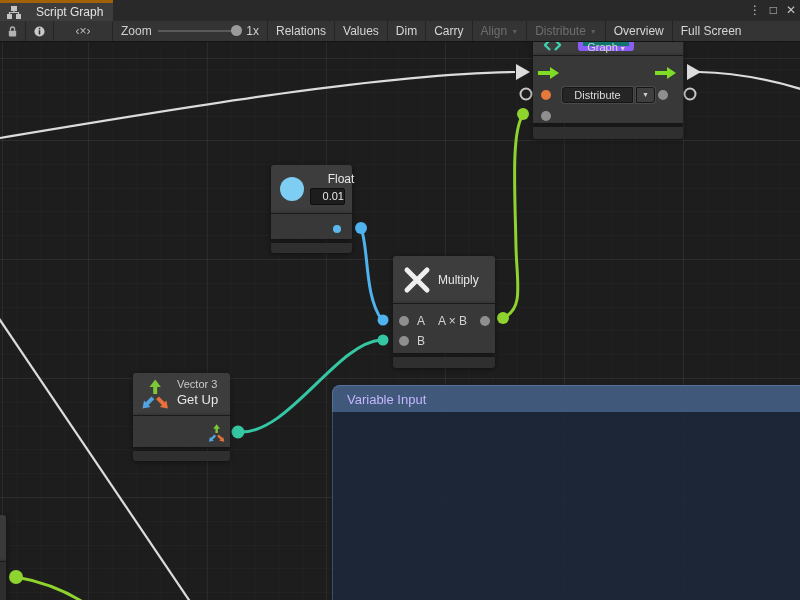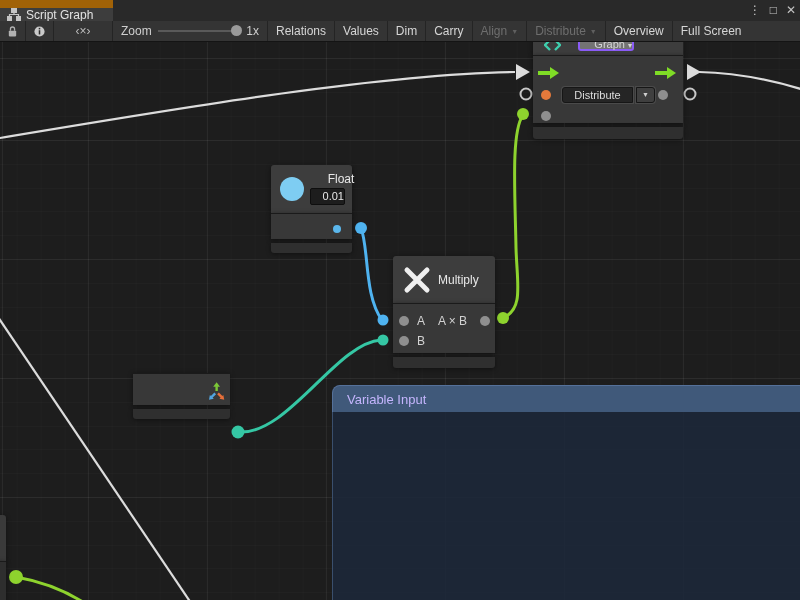--- a/index.html
+++ b/index.html
@@ -13,21 +13,21 @@
       repeating-linear-gradient(90deg, rgba(255,255,255,0.05) 0 1px, transparent 1px 119px),
       repeating-linear-gradient(0deg,  rgba(255,255,255,0.05) 0 1px, transparent 1px 119px),
       repeating-linear-gradient(90deg, rgba(255,255,255,0.016) 0 1px, transparent 1px 23.8px),
       repeating-linear-gradient(0deg,  rgba(255,255,255,0.016) 0 1px, transparent 1px 23.8px);
     background-position: 88px 17px, 88px 17px, 16.6px 17px, 16.6px 17px;
   }
 
   
   #tabrow { position:absolute; left:0; top:0; width:800px; height:21px; background:#292929; z-index:30; }
   #tab { position:absolute; left:0; top:0; width:113px; height:21px; background:#3d3d3d;
-         border-top:8px solid #a16207; display:flex; align-items:center; padding-left:7px; gap:5px; }
+         border-top:3px solid #a16207; display:flex; align-items:center; padding-left:7px; gap:15px; }
   #tab span { font-size:12px; color:#e2e2e2; white-space:nowrap; }
   #winctl { position:absolute; right:4px; top:0; height:21px; display:flex; align-items:center; gap:9px; }
   #winctl span { color:#c4c4c4; font-size:12px; line-height:21px; cursor:default; }
 
   
   #toolbar { position:absolute; left:0; top:21px; width:800px; height:21px; background:#343434;
              border-bottom:1px solid #141414; z-index:30; display:flex; align-items:stretch; }
   .tseg { display:flex; align-items:center; justify-content:center; border-right:1px solid #242424;
           color:#d6d6d6; font-size:12px; white-space:nowrap; padding:0 8px; }
   .tbtn { cursor:default; }
@@ -54,22 +54,22 @@
 
   .valuebox { position:absolute; background:#1d1d1d; border:1px solid #0e0e0e; border-radius:2px;
               color:#e8e8e8; font-size:11px; text-align:right; line-height:15px; }
 
   .ddfield { position:absolute; background:#252525; border:1px solid #161616; border-radius:3px 0 0 3px;
              color:#dcdcdc; font-size:11px; text-align:center; line-height:14px;
              box-shadow:0 0 0 1px #4a4a4a; }
   .ddbtn   { position:absolute; background:#3f3f3f; border:1px solid #161616; border-radius:0 3px 3px 0;
              color:#cfcfcf; font-size:7px; text-align:center; line-height:14px;
              box-shadow:0 0 0 1px #4a4a4a; }
-  .scopebtn { position:absolute; background:#737373; border:2px solid #8b5cf6; border-radius:3px;
-              color:#d6d6d6; font-size:11px; text-align:right; line-height:13px; }
+  .scopebtn { position:absolute; background:#0f766e; border:5px solid #8b5cf6; border-radius:3px;
+              color:#d6d6d6; font-size:11px; text-align:center; line-height:13px; }
 
   
   #panel { position:absolute; left:332px; top:385px; width:470px; height:215px; z-index:1; }
   #panel-header { height:27px; background:#40597a; border-radius:8px 0 0 0;
                   display:flex; align-items:center; padding-left:14px;
                   border:1px solid #55719a; border-bottom:none; }
   #panel-header span { color:#c4b5fd; font-size:13px; }
   #panel-body { height:188px; background:rgba(28,40,58,0.88); border-left:1px solid #3a4f6d; }
 
   #wires { position:absolute; left:0; top:0; width:800px; height:600px; z-index:2; }
@@ -181,20 +181,38 @@
       <span class="plabel" style="left:24px; top:10px;">A</span>
       <span class="plabel" style="left:45px; top:10px;">A × B</span>
       <span class="dot gray" style="left:87px; top:12px; width:10px; height:10px;"></span>
       <span class="dot gray" style="left:6px; top:32px; width:10px; height:10px;"></span>
       <span class="plabel" style="left:24px; top:30px;">B</span>
     </div>
     <div class="sec sec-footer" style="height:11px;"></div>
   </div>
 
   <div class="node" style="left:133px; top:373px; width:97px;">
+    <div class="sec sec-header" style="height:42px;">
+      <svg class="icon-svg" style="left:8px; top:6px;" width="28" height="30" viewBox="0 0 28 30">
+        <g fill="#7cc837">
+          <rect x="12.2" y="7" width="4" height="8"></rect>
+            <polygon points="8.5,8 19.9,8 14.2,0.5"></polygon>
+        </g>
+        <g fill="#52a5e0">
+          <polygon points="10.5,17.5 13.3,20.3 6.5,27 3.8,24.3"></polygon>
+            <polygon points="1.5,29.5 9.5,28 3,21.5"></polygon>
+        </g>
+        <g fill="#e8703a">
+          <polygon points="17.9,17.5 15.1,20.3 21.9,27 24.6,24.3"></polygon>
+            <polygon points="26.9,29.5 18.9,28 25.4,21.5"></polygon>
+        </g>
+      </svg>
+      <div class="nsub" style="position:absolute; left:44px; top:5px;">Vector 3</div>
+      <div class="ntitle" style="position:absolute; left:44px; top:19px; font-size:13px;">Get Up</div>
+    </div>
     <div class="sec sec-body" style="height:32px;">
       <svg class="icon-svg" style="left:75px; top:8px;" width="17" height="18" viewBox="0 0 28 30">
         <g fill="#7cc837">
           <rect x="12.2" y="7" width="4" height="8"></rect>
             <polygon points="8.5,8 19.9,8 14.2,0.5"></polygon>
         </g>
         <g fill="#52a5e0">
           <polygon points="10.5,17.5 13.3,20.3 6.5,27 3.8,24.3"></polygon>
             <polygon points="1.5,29.5 9.5,28 3,21.5"></polygon>
         </g>

